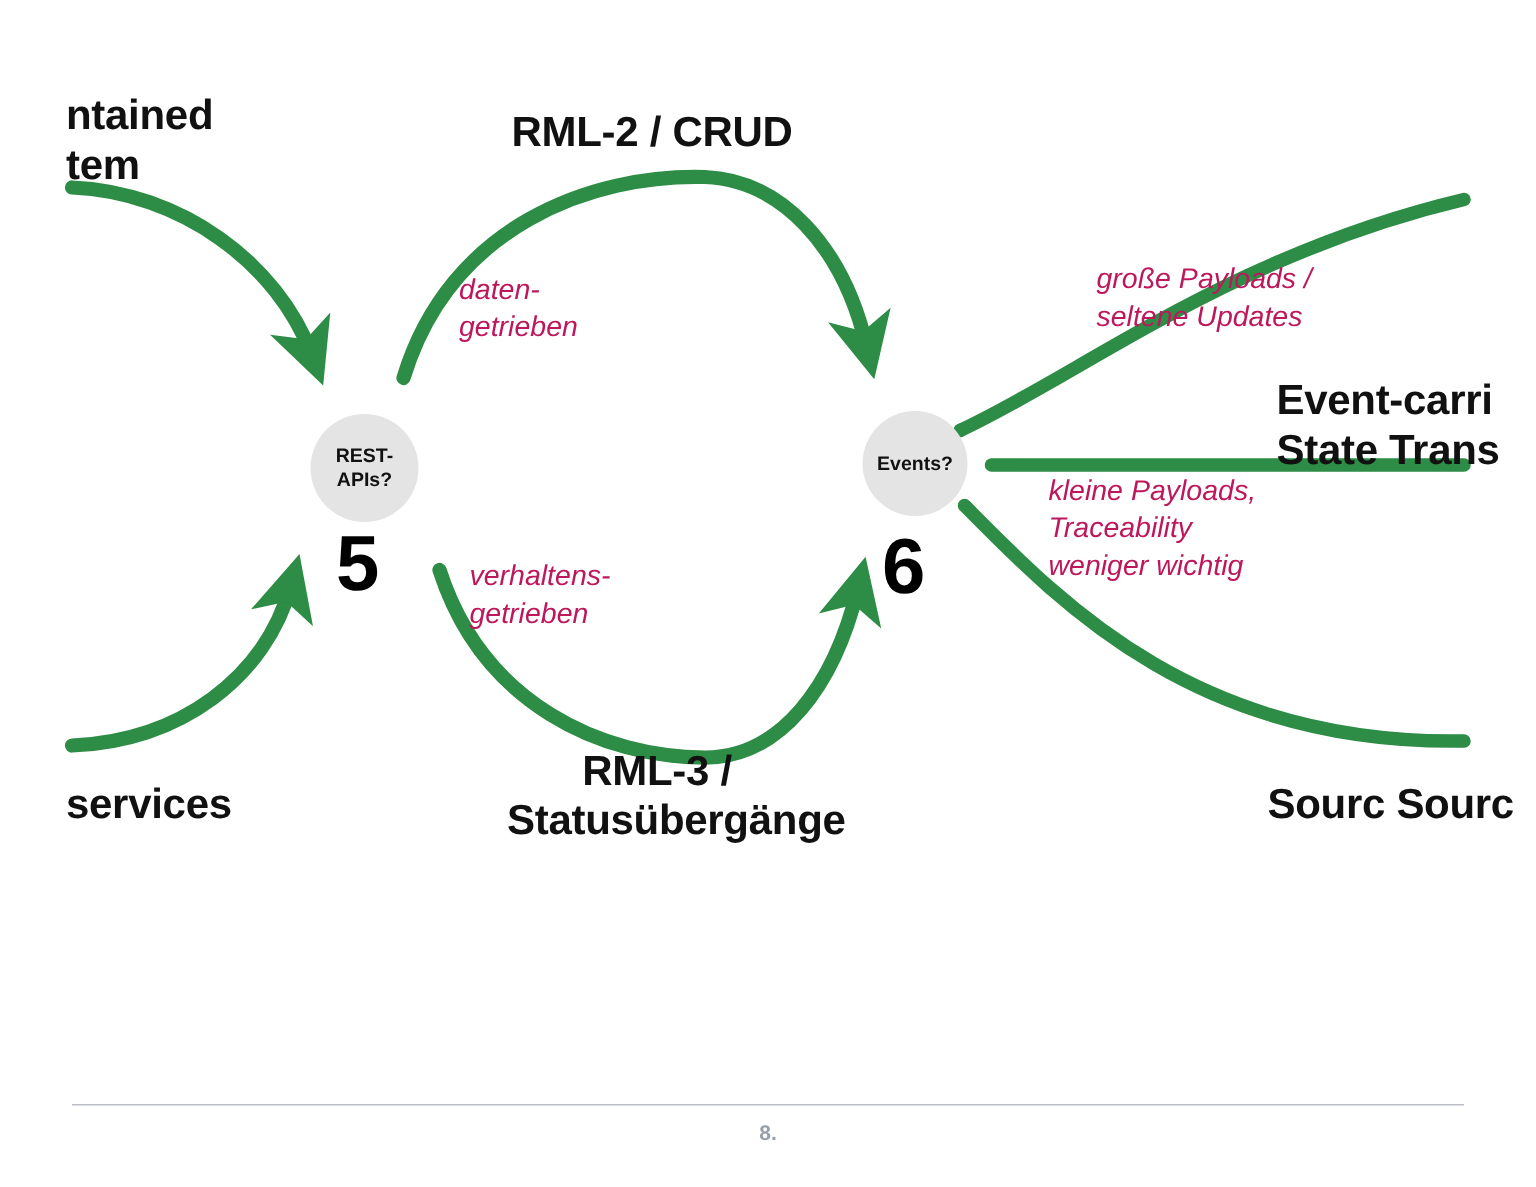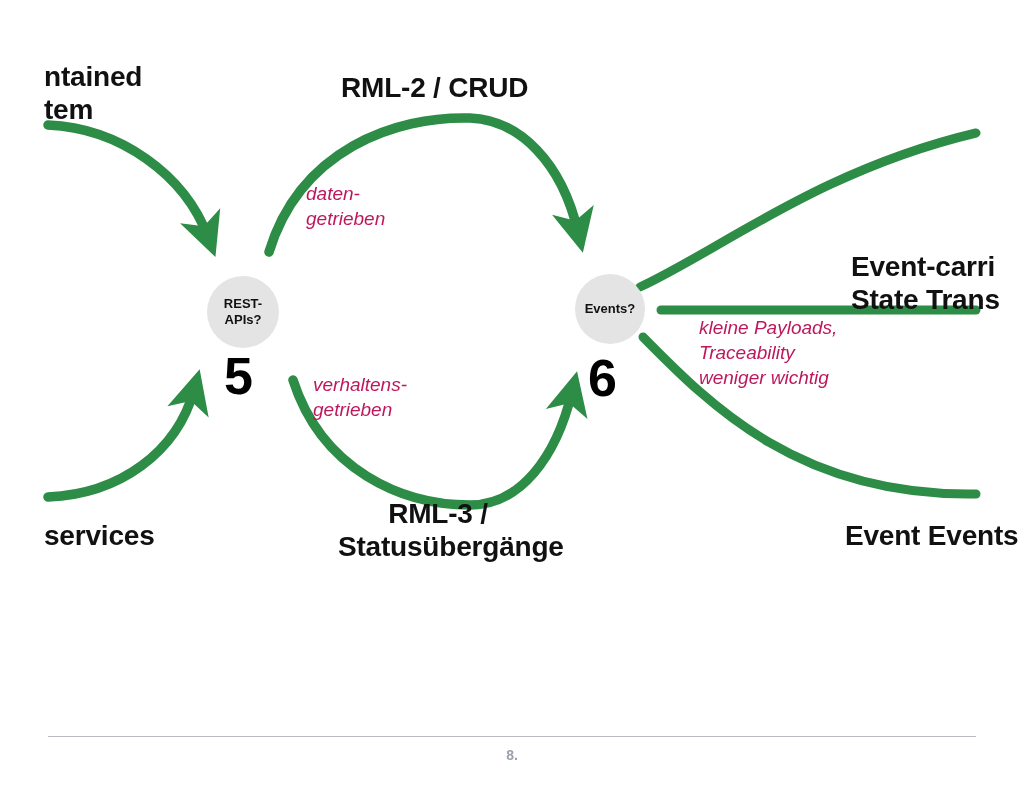--- a/index.html
+++ b/index.html
@@ -137,28 +137,30 @@
 
 
   <div class="txt bold-lbl" style="left:851px; top:250px;">Event-carri
 State Trans</div>
 
   <div class="txt bold-lbl" style="left:44px; top:519px;">services</div>
 
   <div class="txt bold-lbl" style="left:338px; top:497px; text-align:center; width:200px;">RML-3 /
 Statusübergänge</div>
 
-  <div class="txt bold-lbl" style="left:845px; top:519px;">Event Events</div>
+  <div class="txt bold-lbl" style="left:845px; top:519px;">Sourc Sourc</div>
 
   <div class="txt ital-lbl" style="left:306px; top:181px;">daten-
 getrieben</div>
 
   <div class="txt ital-lbl" style="left:313px; top:372px;">verhaltens-
 getrieben</div>
 
+  <div class="txt ital-lbl" style="left:731px; top:174px;">große Payloads /
+seltene Updates</div>
 
   <div class="txt ital-lbl" style="left:699px; top:315px;">kleine Payloads,
 Traceability
 weniger wichtig</div>
 
 
   <div id="footer-rule"></div>
   <div id="page-number">8.</div>
 
 </div>

